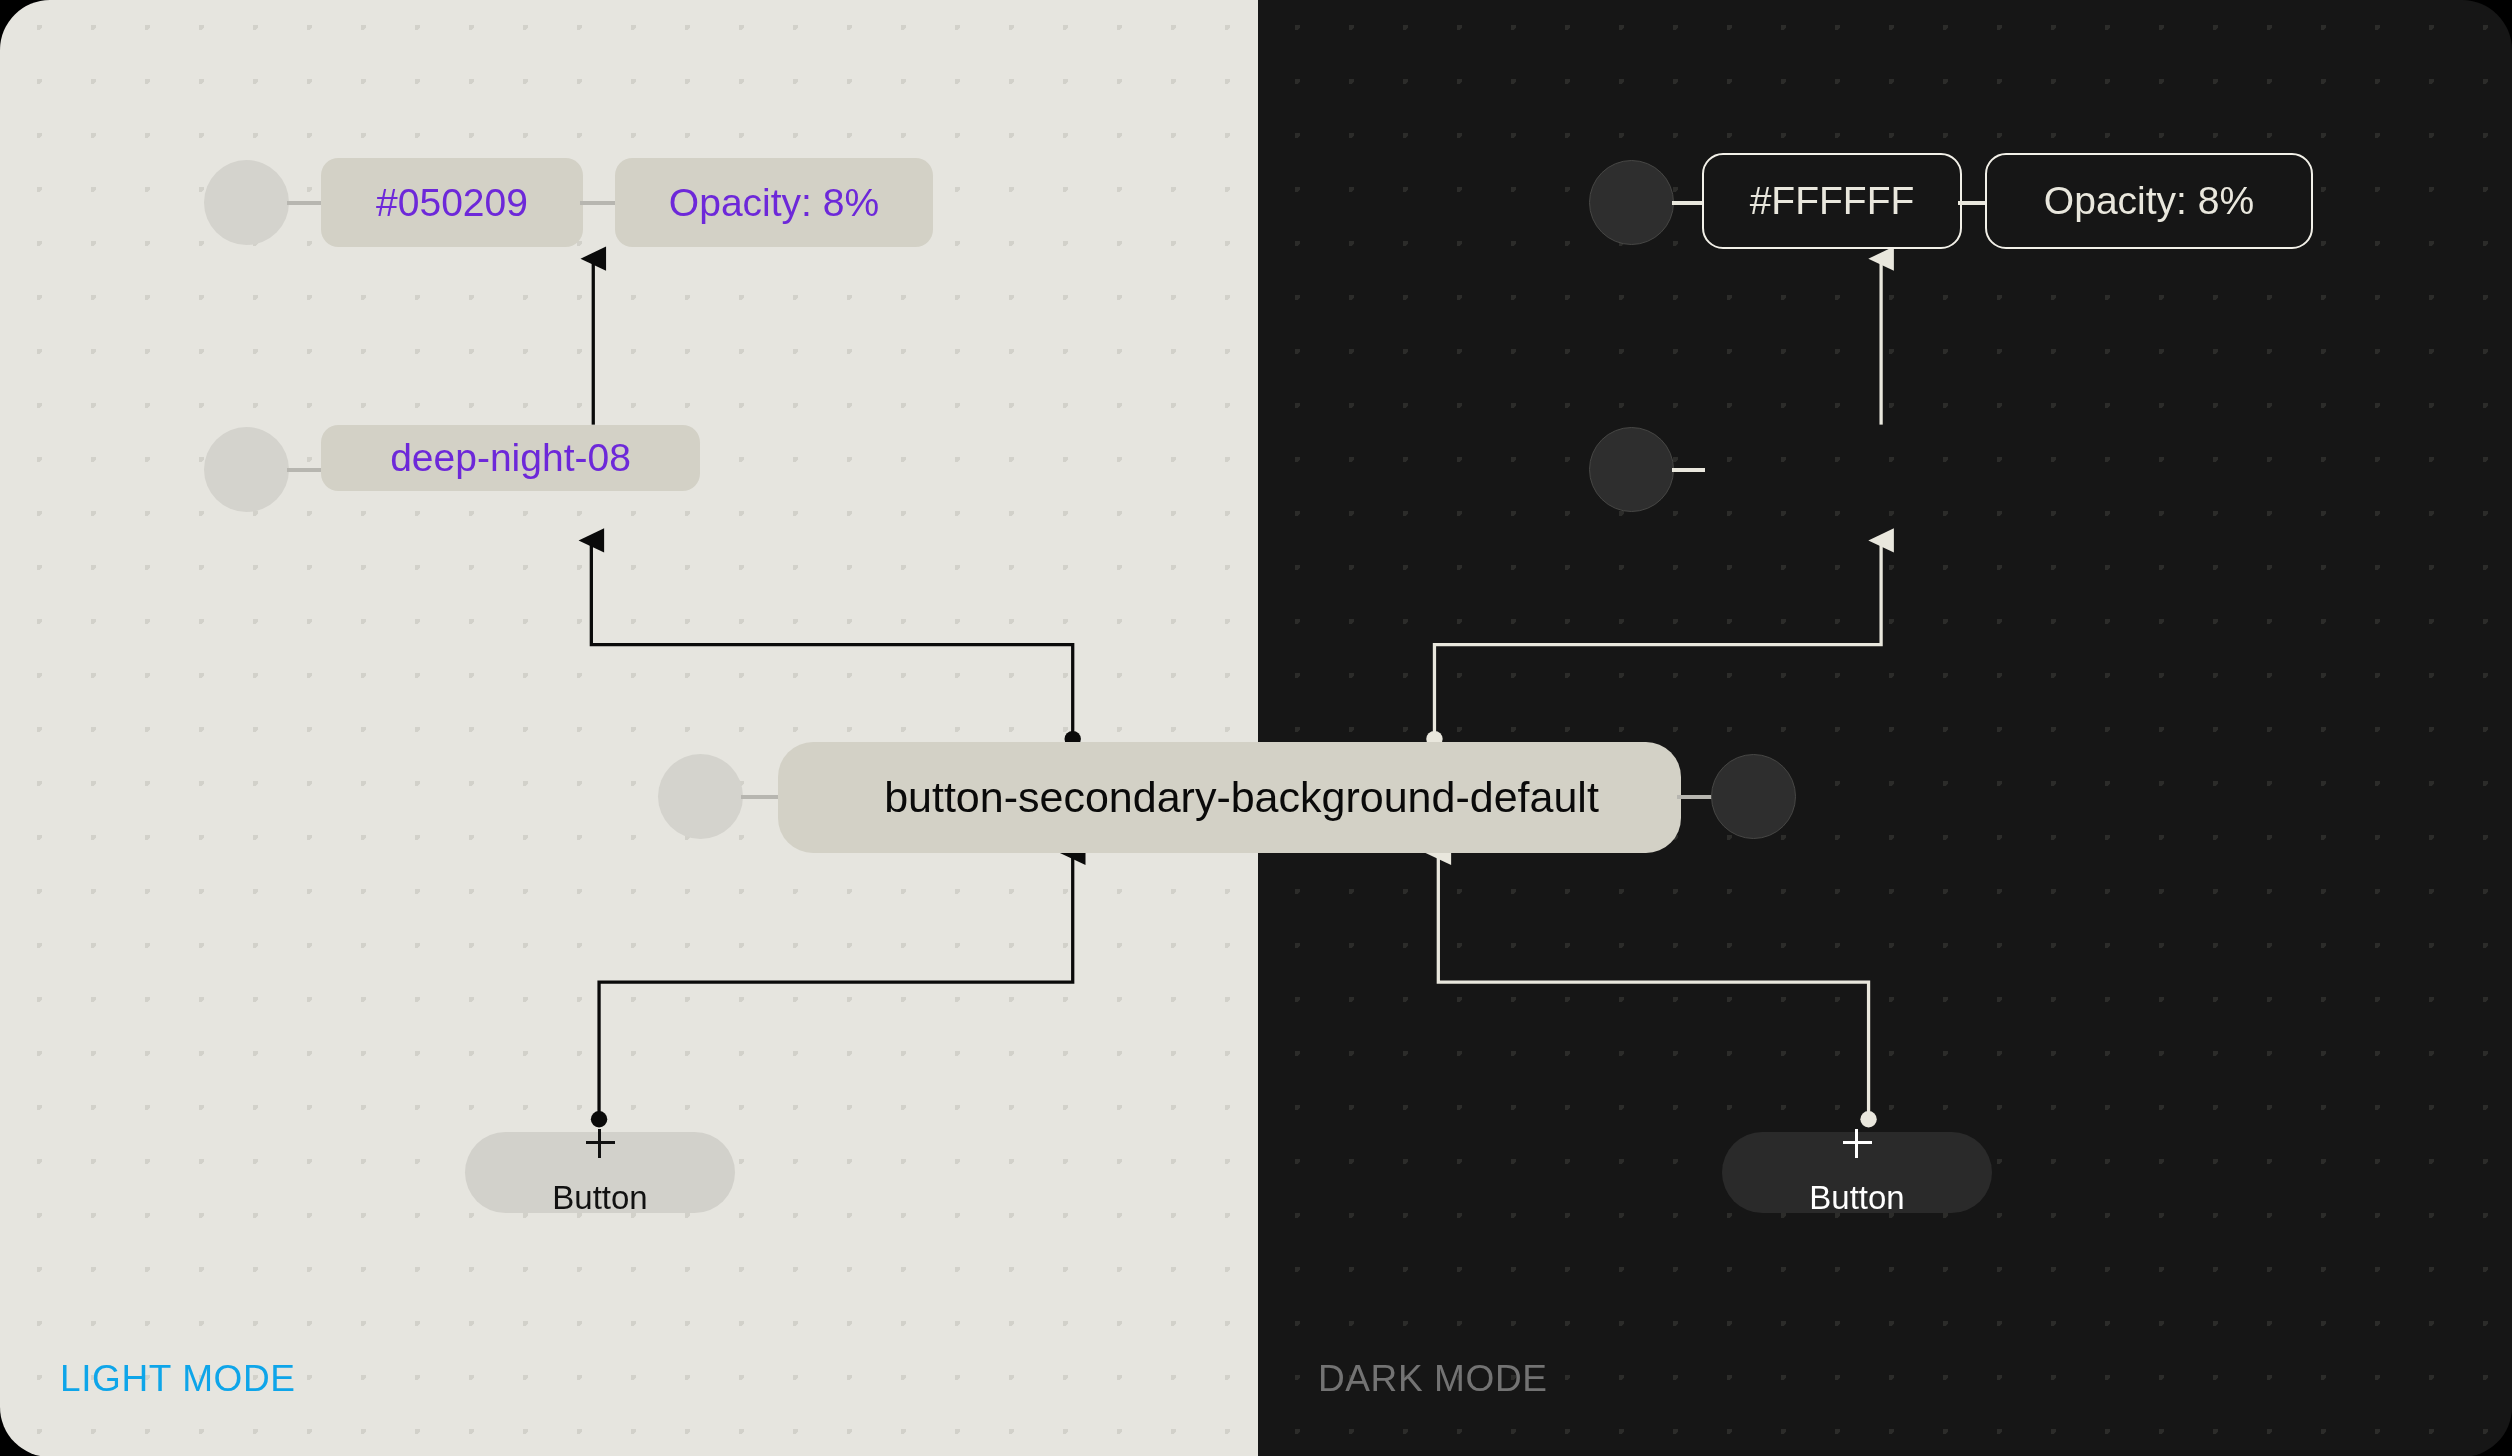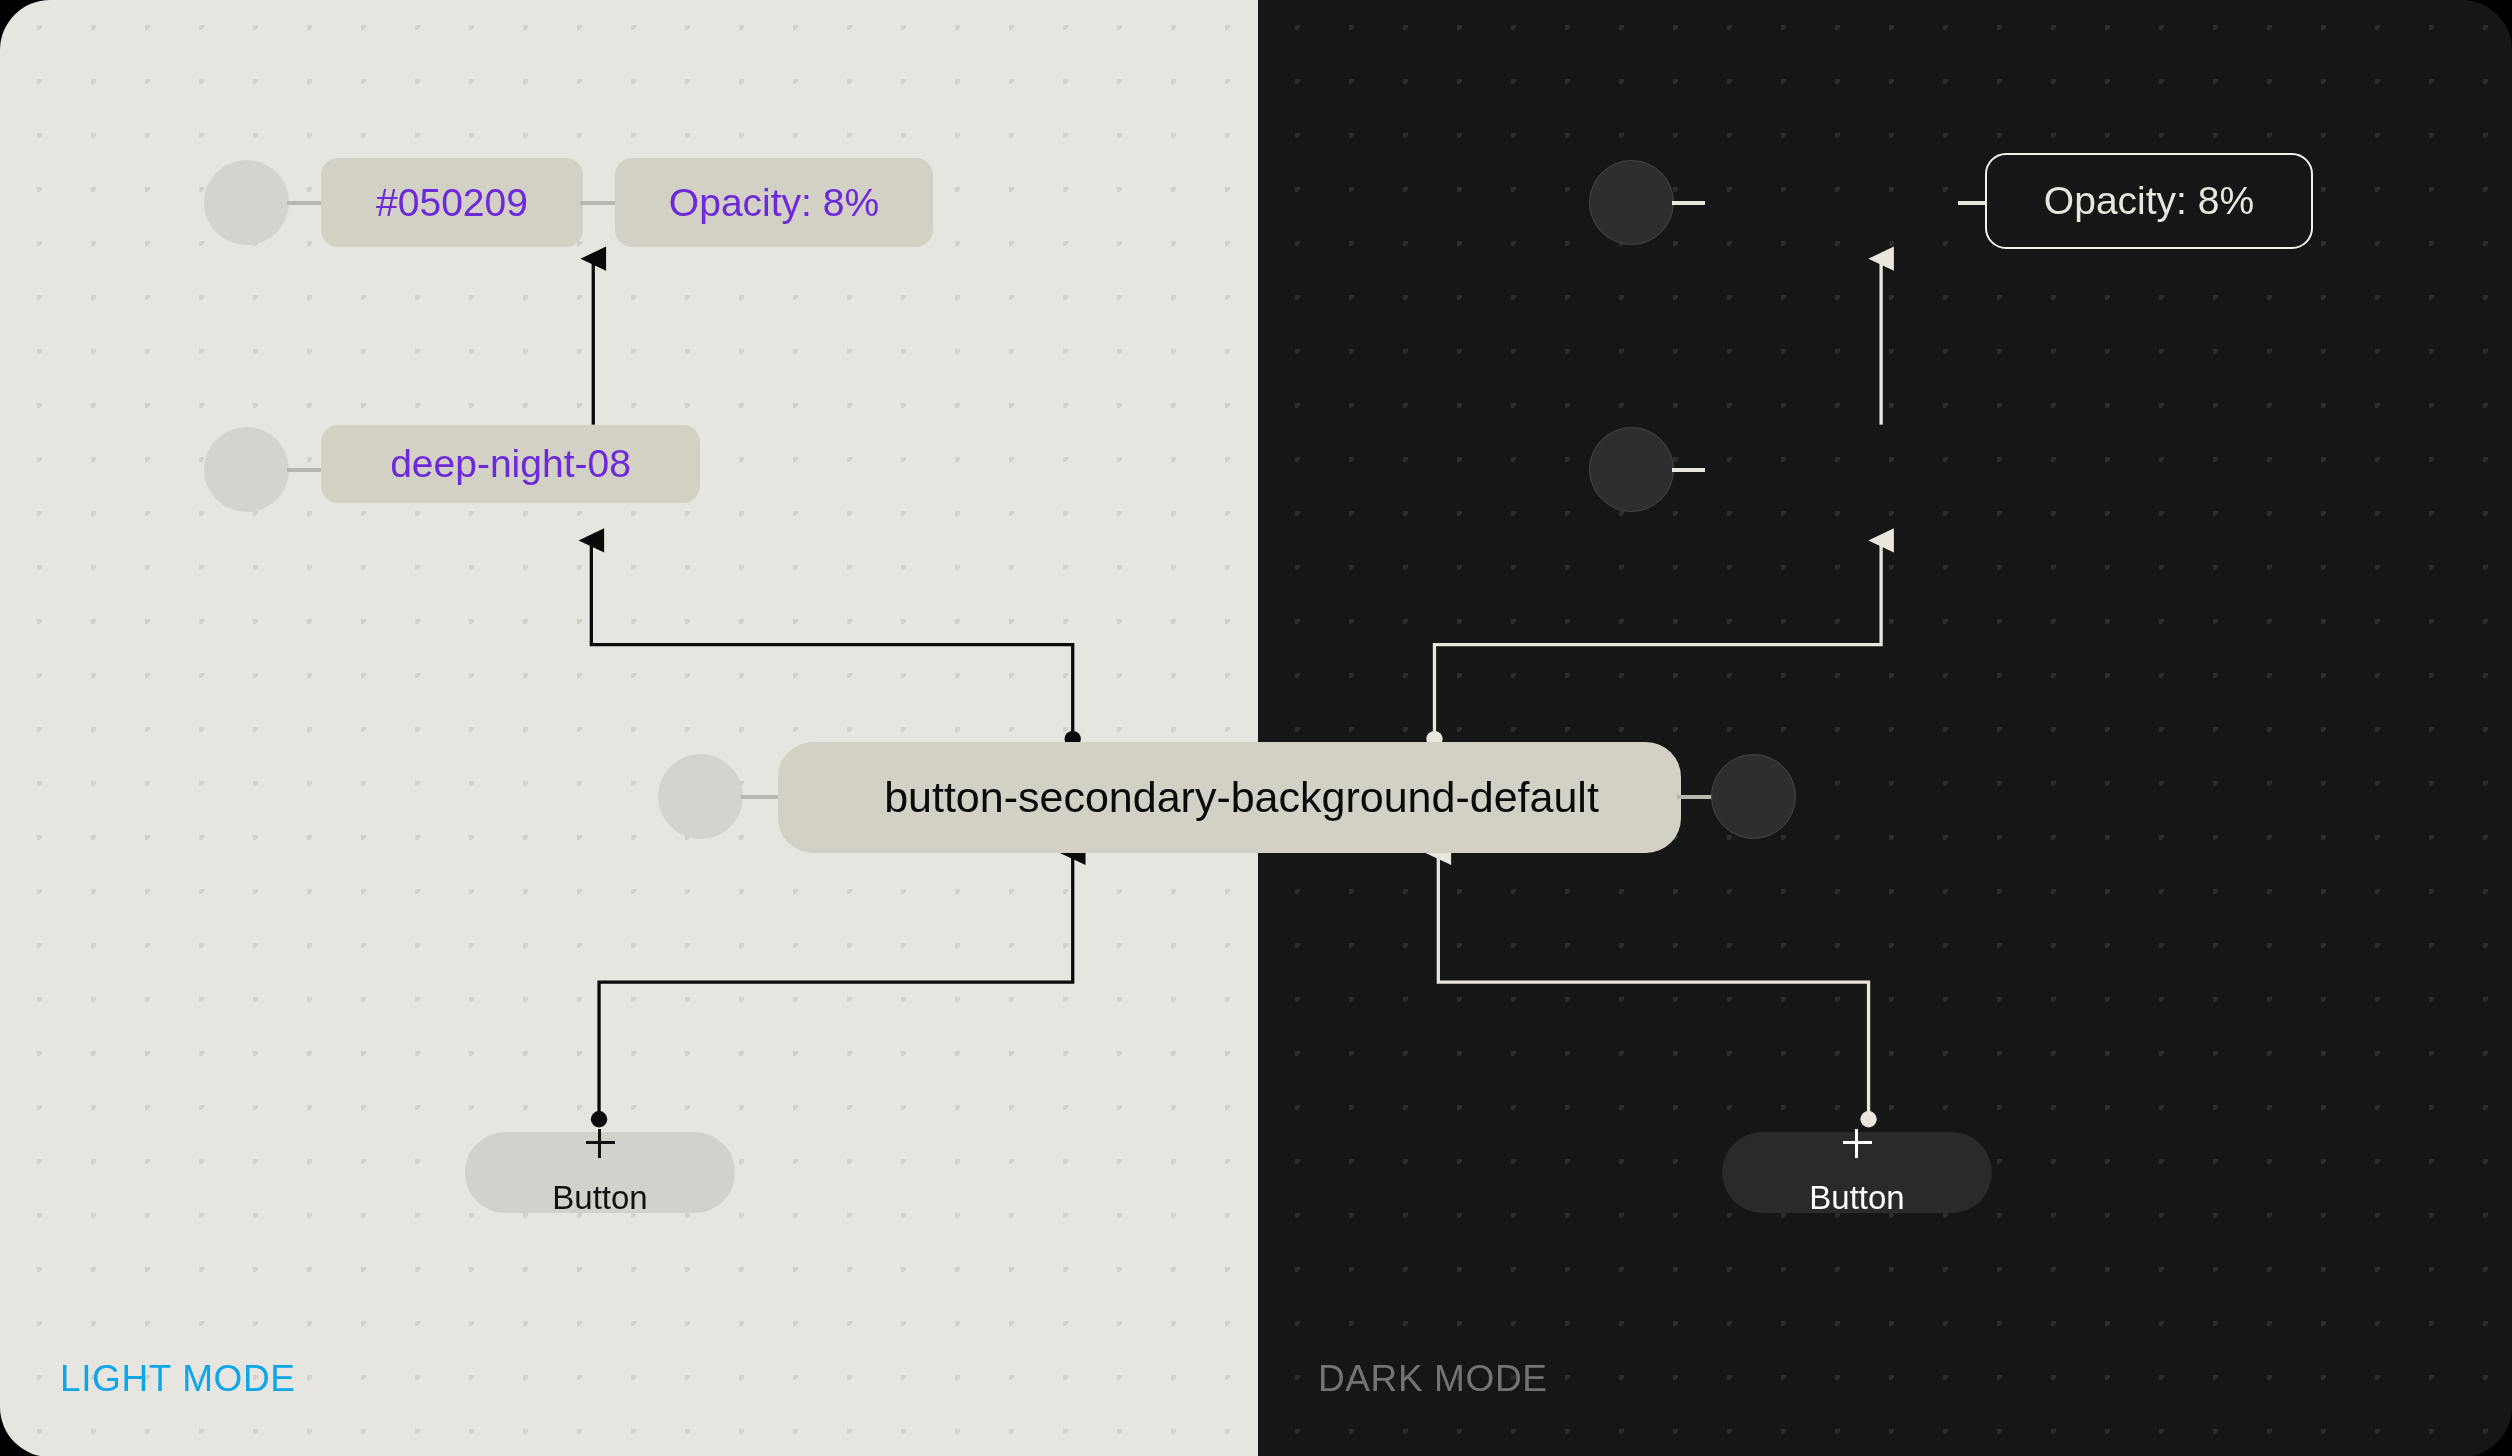--- a/index.html
+++ b/index.html
@@ -214,31 +214,34 @@
     <div class="pill pill-light" style="left:321px; top:158px; width:262px; height:89px; font-size:39px;">
       <span>#050209</span>
     </div>
     <div class="stub stub-light" style="left:580px; top:201px; width:39px;"></div>
     <div class="pill pill-light" style="left:615px; top:158px; width:318px; height:89px; font-size:39px;">
       <span>Opacity: 8%</span>
     </div>
 
     <div class="swatch swatch-light" style="left:204px; top:427px; width:85px; height:85px;"></div>
     <div class="stub stub-light" style="left:287px; top:468px; width:39px;"></div>
-    <div class="pill pill-light" style="left:321px; top:425px; width:379px; height:78px; font-size:39px;">
+    <div class="pill pill-light" style="left:321px; top:425px; width:379px; height:66px; font-size:39px;">
       <span>deep-night-08</span>
     </div>
 
     <div class="btn btn-light" style="left:465px; top:1132px; width:270px; height:81px; font-size:33px;">
       <span class="plus"></span>
       <span>Button</span>
     </div>
 
     <div class="swatch swatch-dark" style="left:1589px; top:160px; width:85px; height:85px;"></div>
     <div class="stub stub-dark" style="left:1672px; top:201px; width:33px;"></div>
+    <div class="pill pill-dark" style="left:1702px; top:153px; width:260px; height:96px; font-size:39px;">
+      <span>#FFFFFF</span>
+    </div>
     <div class="stub stub-dark" style="left:1958px; top:201px; width:31px;"></div>
     <div class="pill pill-dark" style="left:1985px; top:153px; width:328px; height:96px; font-size:39px;">
       <span>Opacity: 8%</span>
     </div>
 
     <div class="swatch swatch-dark" style="left:1589px; top:427px; width:85px; height:85px;"></div>
     <div class="stub stub-dark" style="left:1672px; top:468px; width:33px;"></div>
 
     <div class="btn btn-dark" style="left:1722px; top:1132px; width:270px; height:81px; font-size:33px;">
       <span class="plus"></span>

